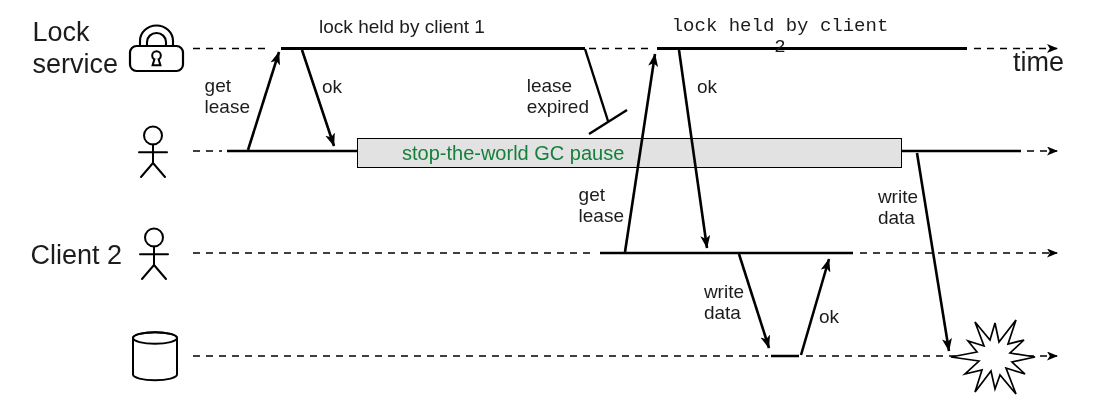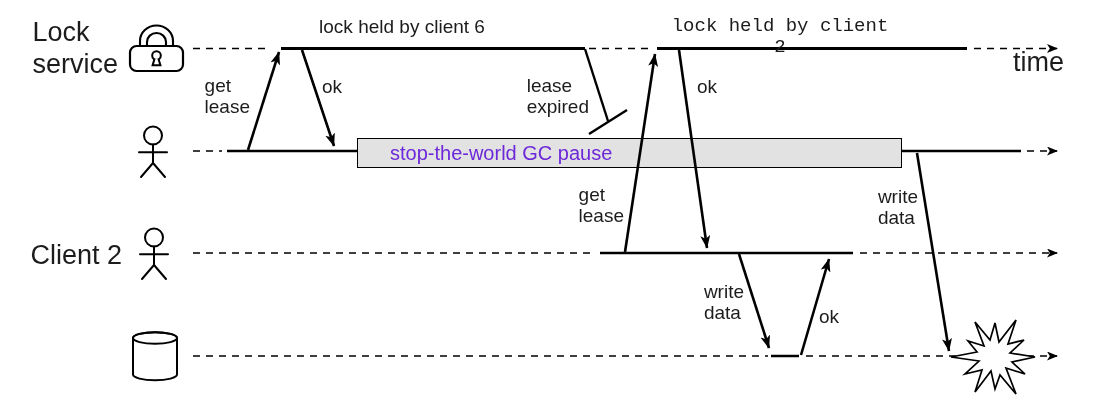--- a/index.html
+++ b/index.html
@@ -12,21 +12,21 @@
   .lbl{position:absolute;white-space:pre-line;}
   .big{font-size:27px;line-height:32px;}
   .sm{font-size:19px;line-height:21px;text-align:right;}
   .tr{text-align:left;}
   .tc{text-align:center;}
   .gc-box{
     position:absolute;left:357px;top:138px;width:545px;height:30px;
     background:#e2e2e2;border:1.5px solid #000;box-sizing:border-box;
     display:flex;align-items:center;
   }
-  .gc-box span{font-size:20px;padding-left:32px;color:#6d28d9;}
+  .gc-box span{font-size:20px;padding-left:44px;color:#15803d;}
 </style>
 </head>
 <body>
 
 <div class="stage">
 
   <div class="gc-box">
     <span>stop-the-world GC pause</span>
   </div>
 
@@ -105,21 +105,21 @@
       <path d="M133,338 a22,5.8 0 0 1 44,0 v36.5 a22,5.8 0 0 1 -44,0 z" fill="#fff"></path>
       <ellipse cx="155" cy="338" rx="22" ry="5.8"></ellipse>
     </g>
   </svg>
 
   <div class="lbl big tr" style="right:982px;top:16px;">Lock
 service</div>
   <div class="lbl big tr" style="right:978px;top:239px;">Client 2</div>
   <div class="lbl big tr" style="right:36px;top:7px;margin-top:39px;">time</div>
 
-  <div class="lbl sm tc" style="left:292px;top:16px;width:220px;">lock held by client 6</div>
+  <div class="lbl sm tc" style="left:292px;top:16px;width:220px;">lock held by client 1</div>
   <div class="lbl sm tc" style="left:670px;top:16px;width:220px;font-family:Liberation Mono, monospace;">lock held by client 2</div>
 
   <div class="lbl sm tr" style="right:850px;top:75px;">get
 lease</div>
   <div class="lbl sm" style="left:322px;top:76px;">ok</div>
   <div class="lbl sm tr" style="right:511px;top:75px;">lease
 expired</div>
   <div class="lbl sm tr" style="right:476px;top:184px;">get
 lease</div>
   <div class="lbl sm" style="left:697px;top:76px;">ok</div>

